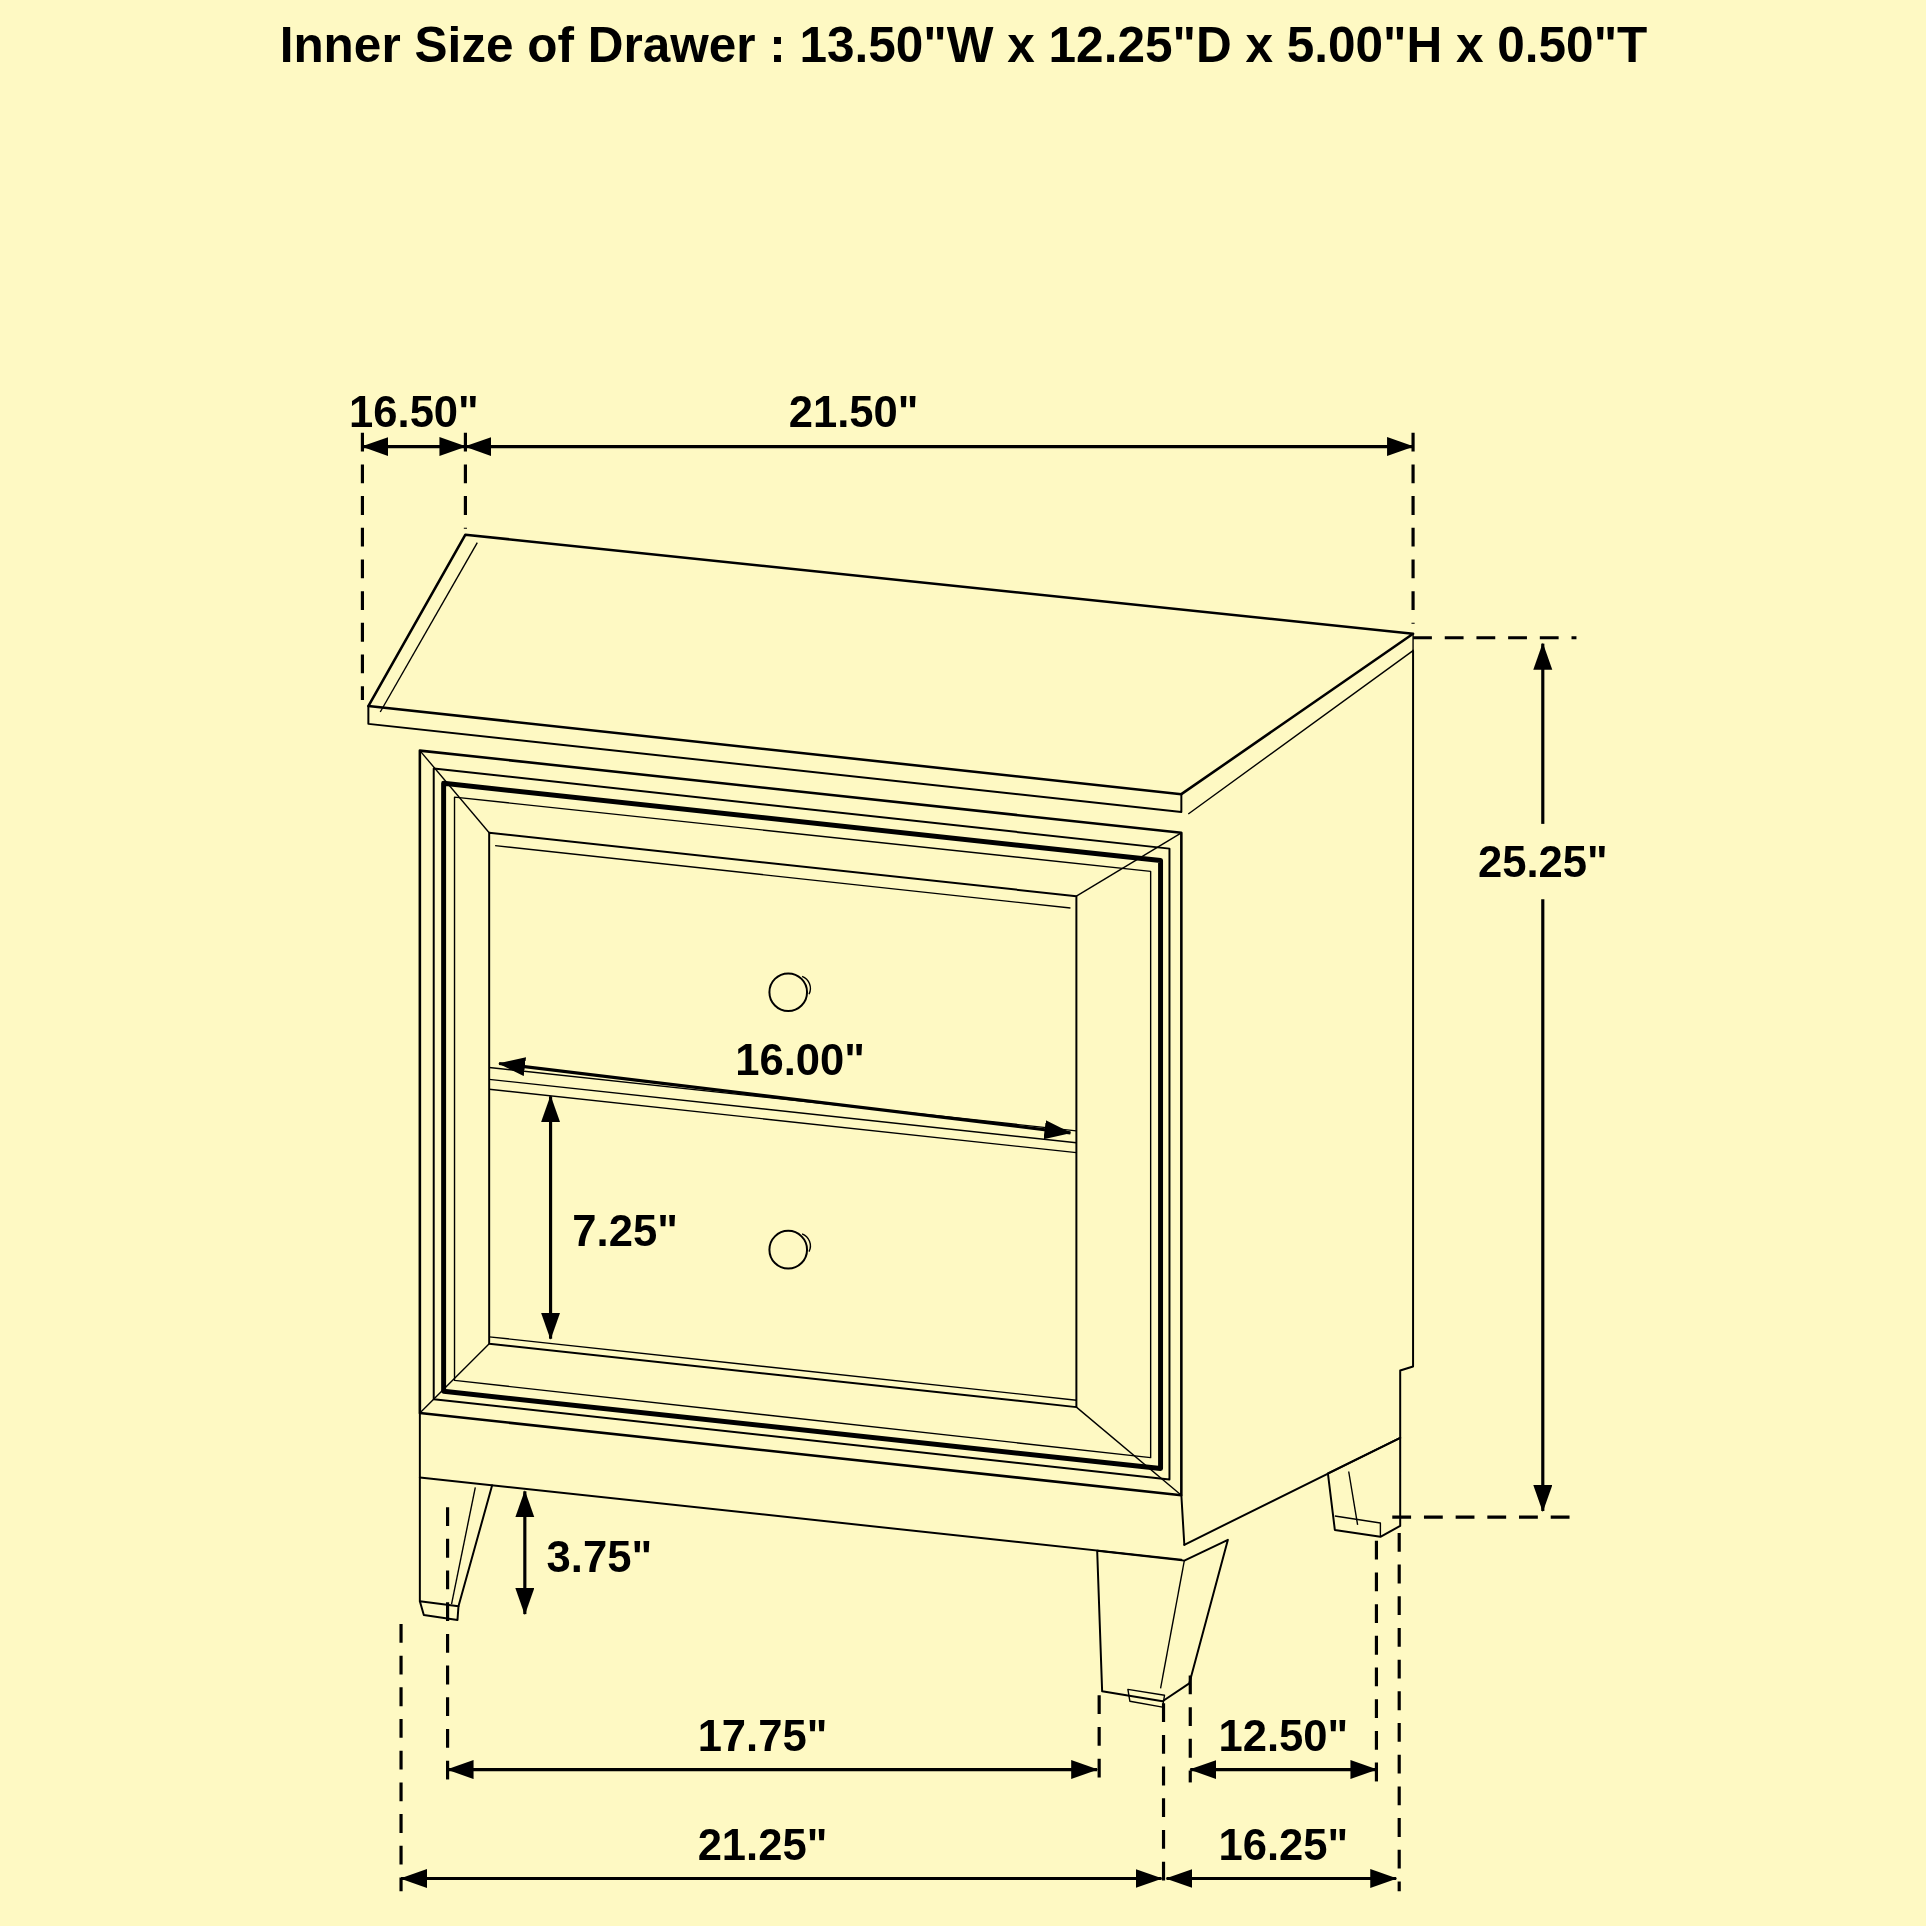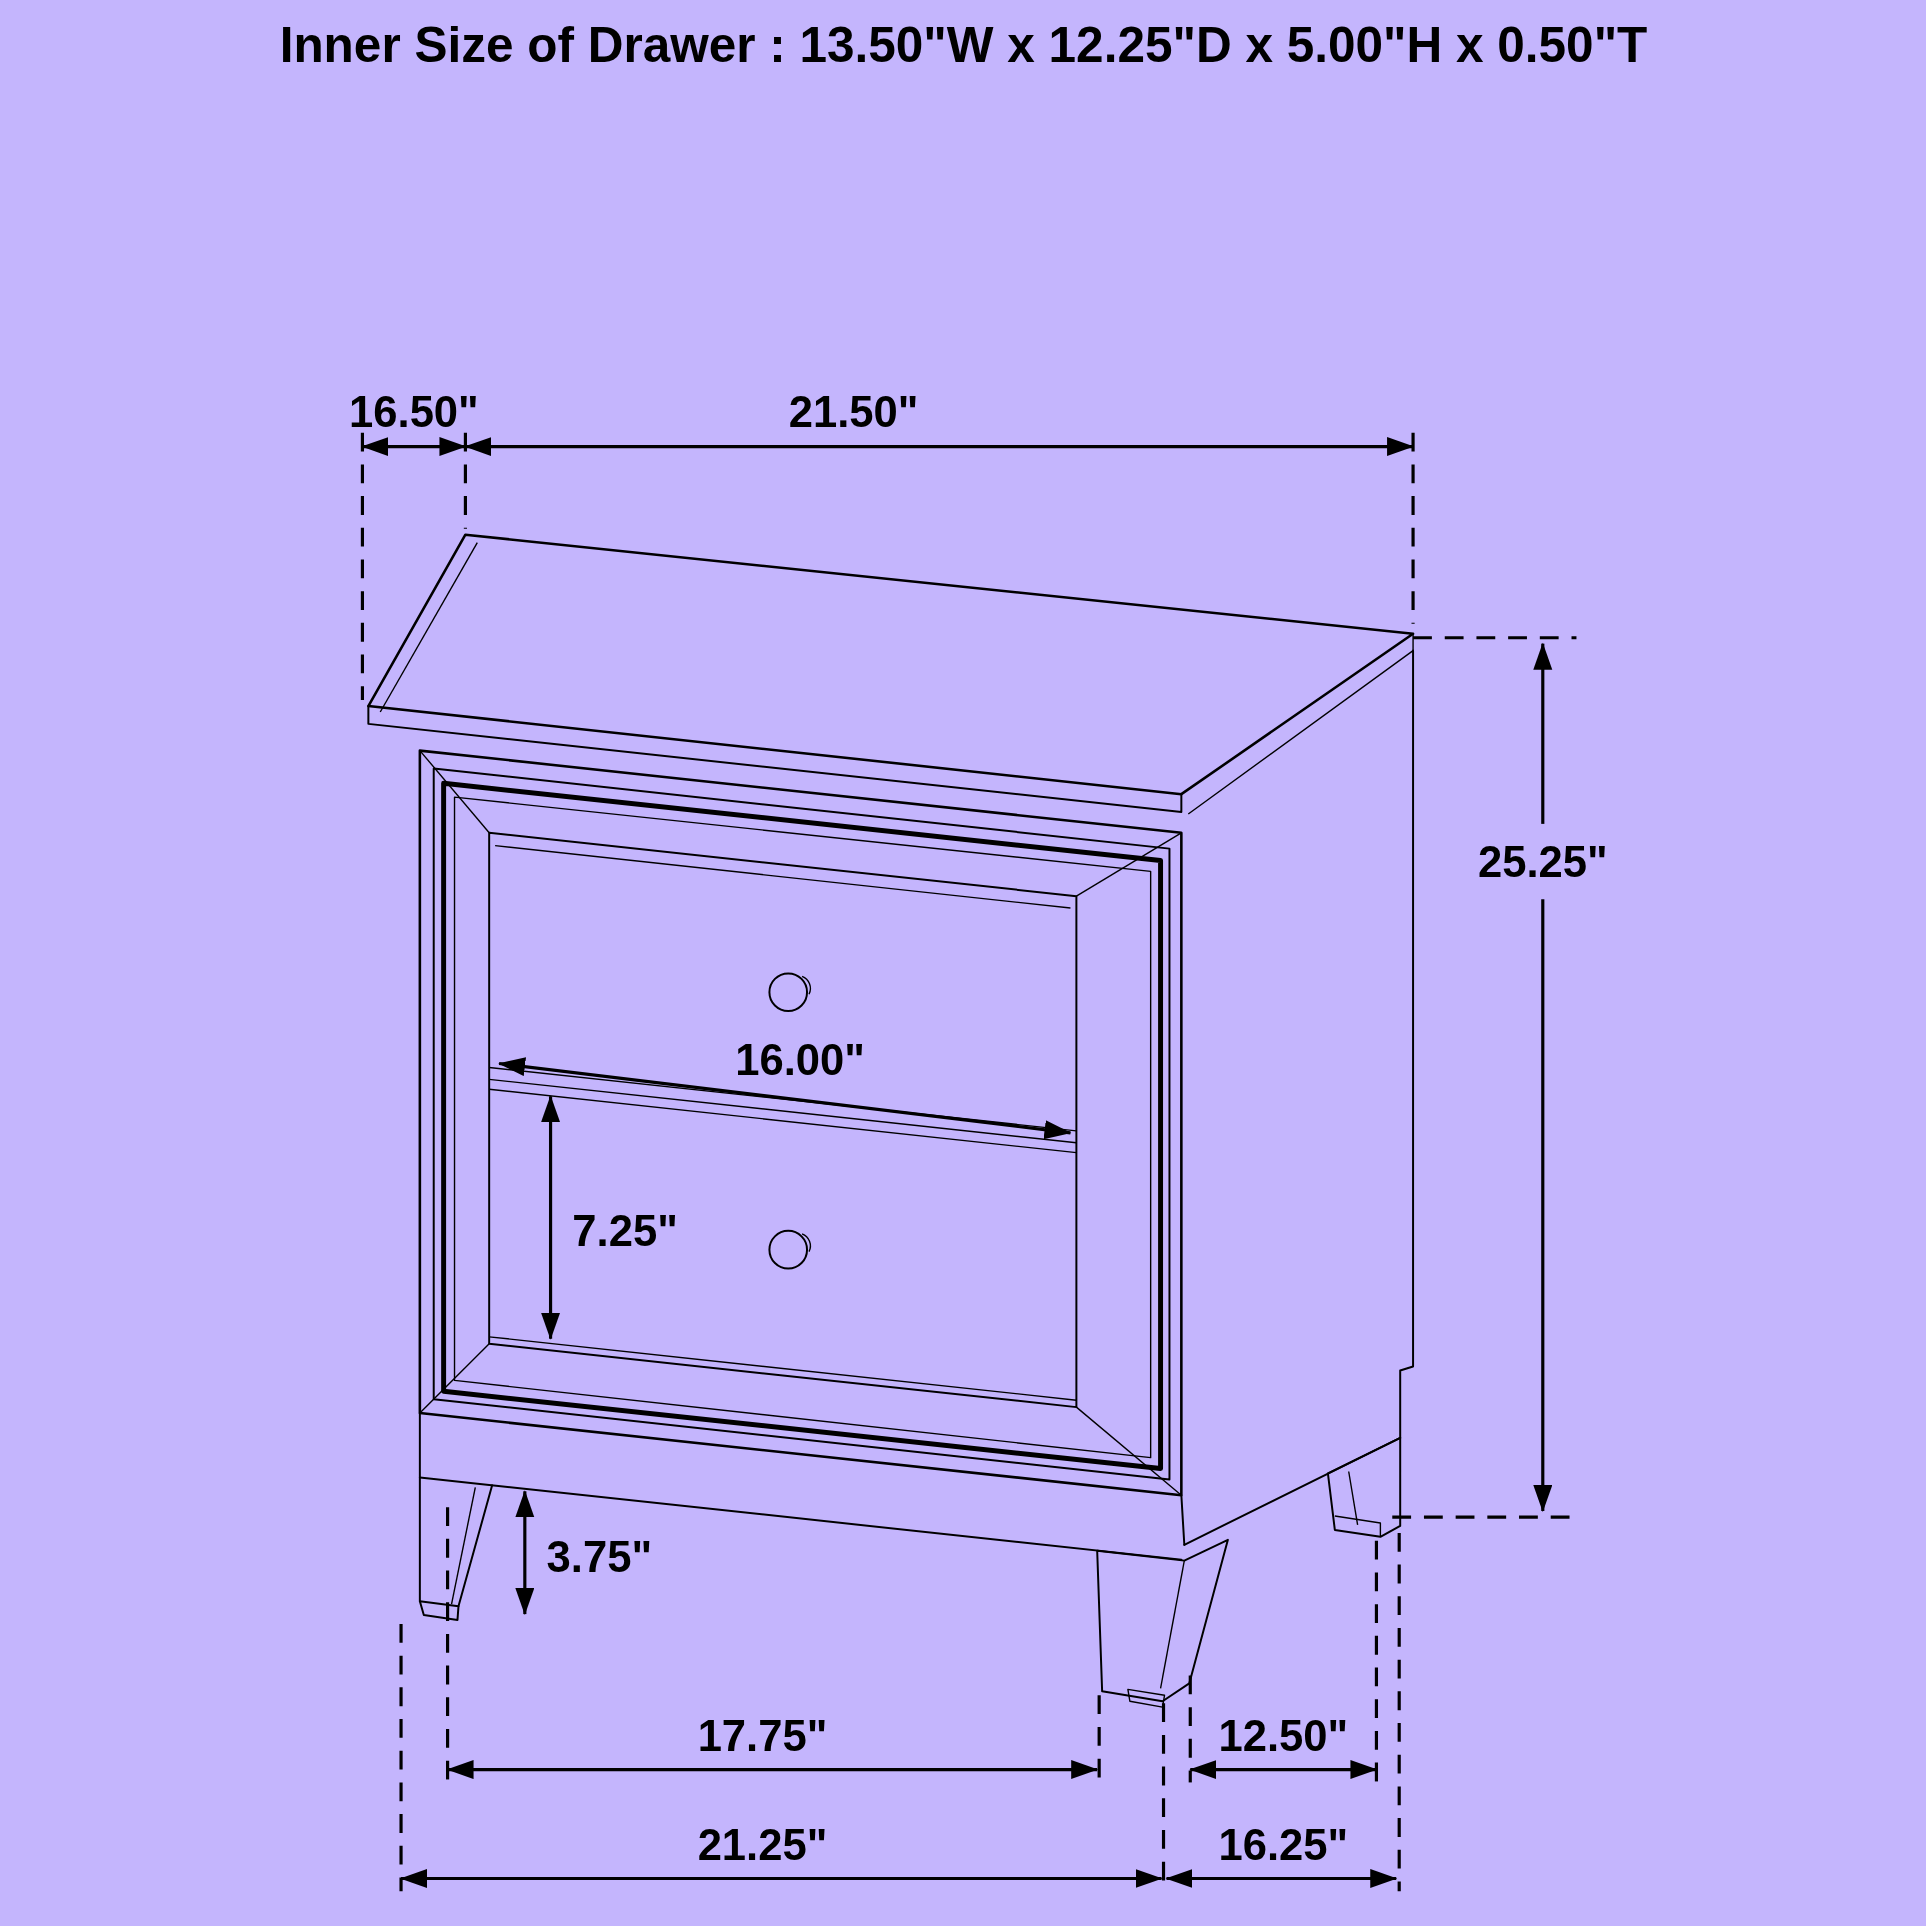--- a/index.html
+++ b/index.html
@@ -5,21 +5,21 @@
   html, body {
     margin: 0;
     padding: 0;
     background: #ffffff;
     font-family: "Liberation Sans", sans-serif;
   }
   #stage {
     position: relative;
     width: 1927px;
     height: 1927px;
-    background: #c4b5fd;
+    background: #fef9c3;
     overflow: hidden;
   }
   svg { display: block; }
   .dim-text {
     font-family: "Liberation Sans", sans-serif;
     font-weight: bold;
     font-size: 44px;
     fill: #000000;
   }
   .title-text {

